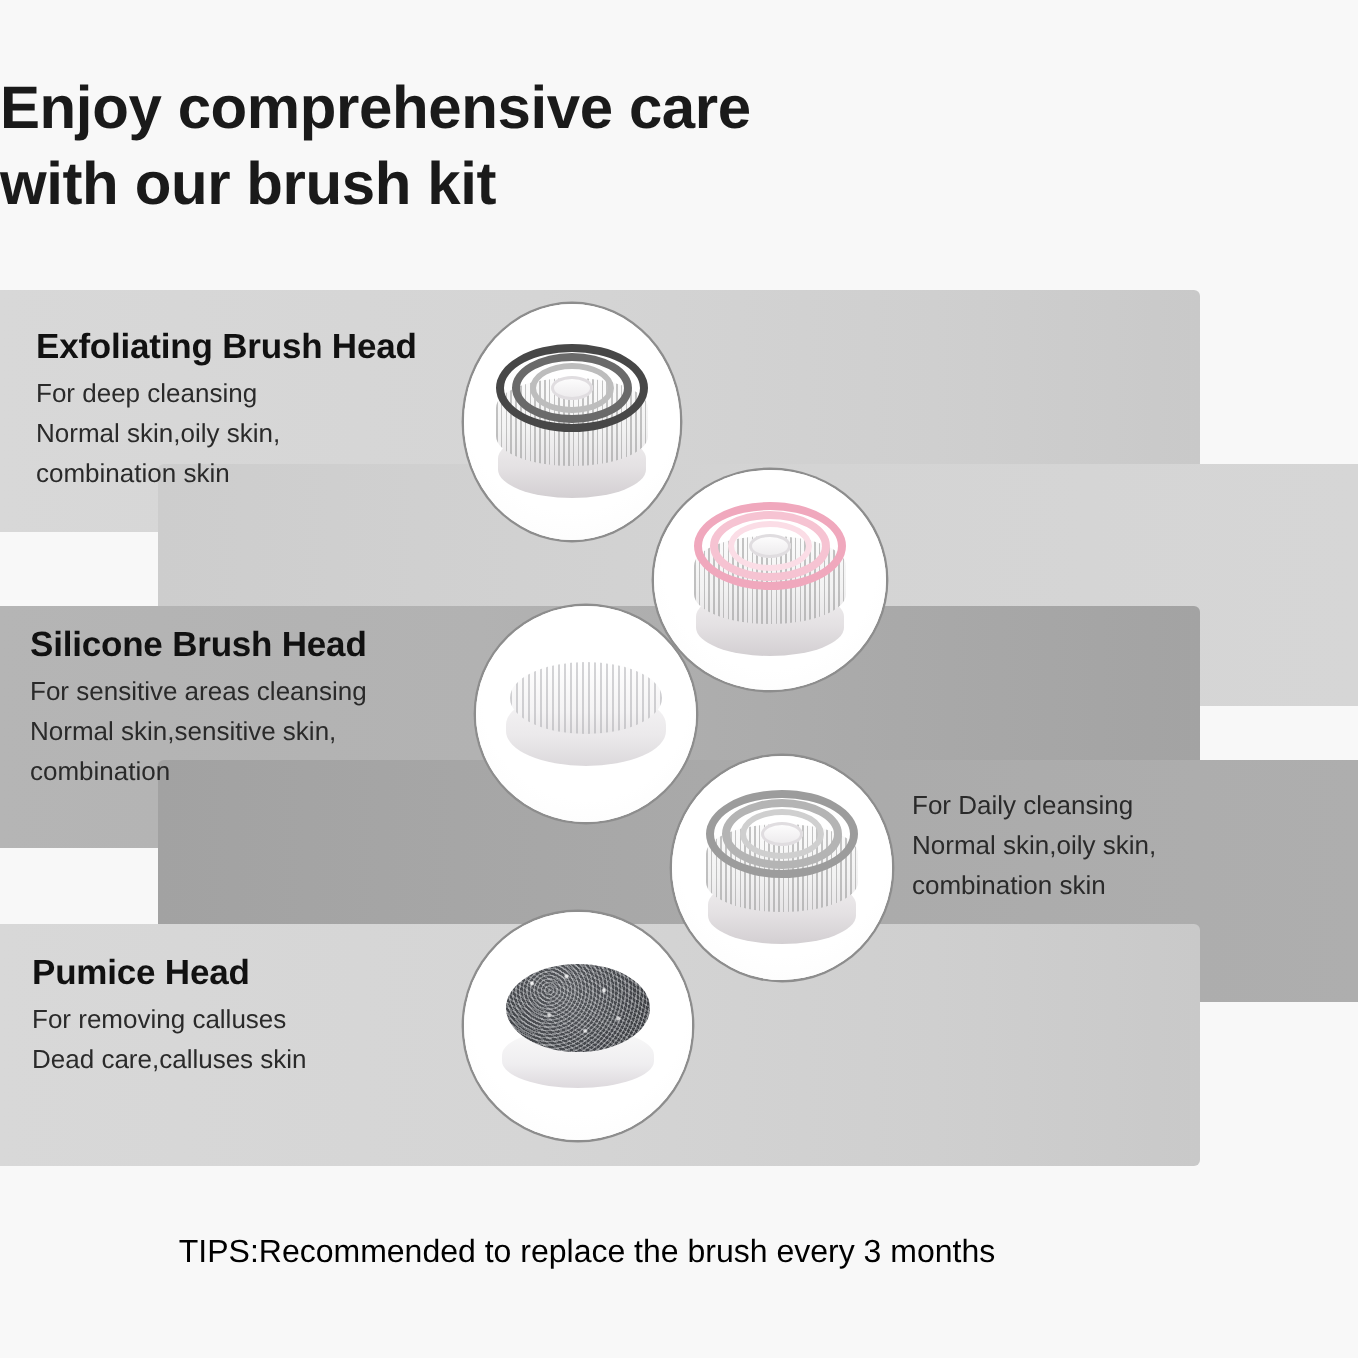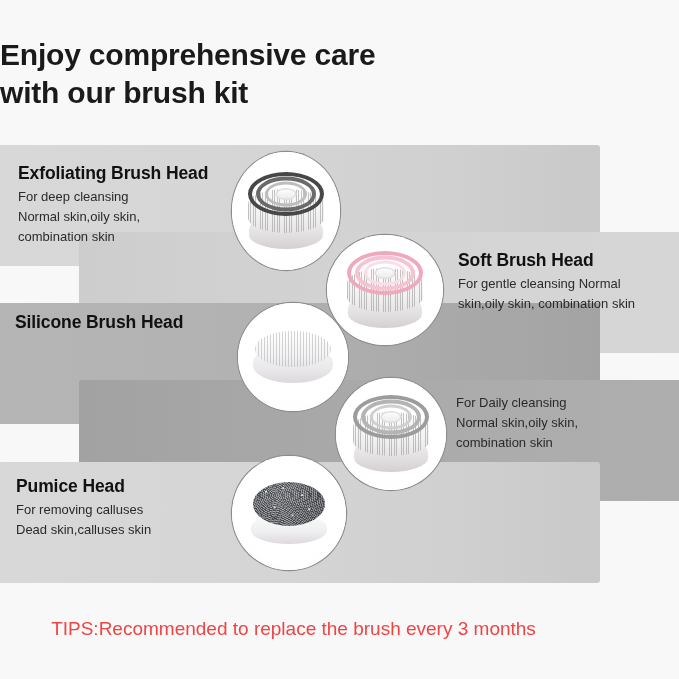--- a/index.html
+++ b/index.html
@@ -252,22 +252,22 @@
       radial-gradient(circle at 40% 32%, #6d7076 0%, #585b61 55%, #44474c 100%);
   }
 
   
   .tips {
     position: absolute;
     left: 0;
     top: 618px;
     width: 587px;
     text-align: center;
-    font-size: 19px;
-    color: #ef4444;
+    font-size: 16px;
+    color: #000000;
   }
 </style>
 </head>
 <body>
 
 <div class="infographic">
 
   <div class="title">
     <span class="title-line">Enjoy comprehensive care</span>
     <span class="title-line">with our brush kit</span>
@@ -281,45 +281,43 @@
 
   <div class="card-text" id="text-exfoliating">
     <div class="card-title">Exfoliating Brush Head</div>
     <div class="card-desc">
       <span class="card-desc-line">For deep cleansing</span>
       <span class="card-desc-line">Normal skin,oily skin,</span>
       <span class="card-desc-line">combination skin</span>
     </div>
   </div>
 
-  <div class="card-text" id="text-soft">
-    <div class="card-title">Soft Brush Head</div>
-    <div class="card-desc">
-      <span class="card-desc-line">For gentle cleansing Normal</span>
-      <span class="card-desc-line">skin,oily skin, combination skin</span>
-    </div>
-  </div>
 
   <div class="card-text" id="text-silicone">
     <div class="card-title">Silicone Brush Head</div>
+    <div class="card-desc">
+      <span class="card-desc-line">For sensitive areas cleansing</span>
+      <span class="card-desc-line">Normal skin,sensitive skin,</span>
+      <span class="card-desc-line">combination</span>
+    </div>
   </div>
 
   <div class="card-text" id="text-daily">
     <div class="card-desc">
       <span class="card-desc-line">For Daily cleansing</span>
       <span class="card-desc-line">Normal skin,oily skin,</span>
       <span class="card-desc-line">combination skin</span>
     </div>
   </div>
 
   <div class="card-text" id="text-pumice">
     <div class="card-title">Pumice Head</div>
     <div class="card-desc">
       <span class="card-desc-line">For removing calluses</span>
-      <span class="card-desc-line">Dead skin,calluses skin</span>
+      <span class="card-desc-line">Dead care,calluses skin</span>
     </div>
   </div>
 
   <div class="photo" id="photo-exfoliating">
     <div class="photo-inner">
       <div class="brush brush-round" id="art-exfoliating">
         <div class="brush-body"></div>
         <div class="bristles"></div>
         <div class="ring-stack">
           <div class="ring r1"></div>

